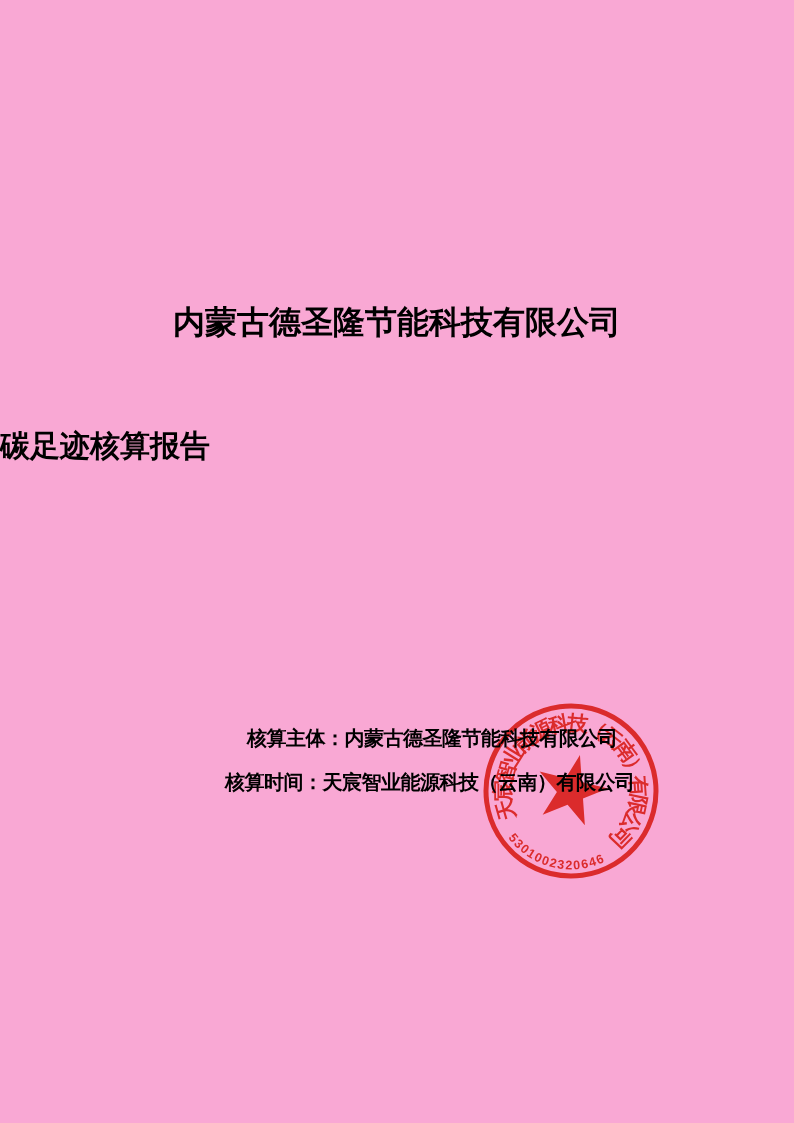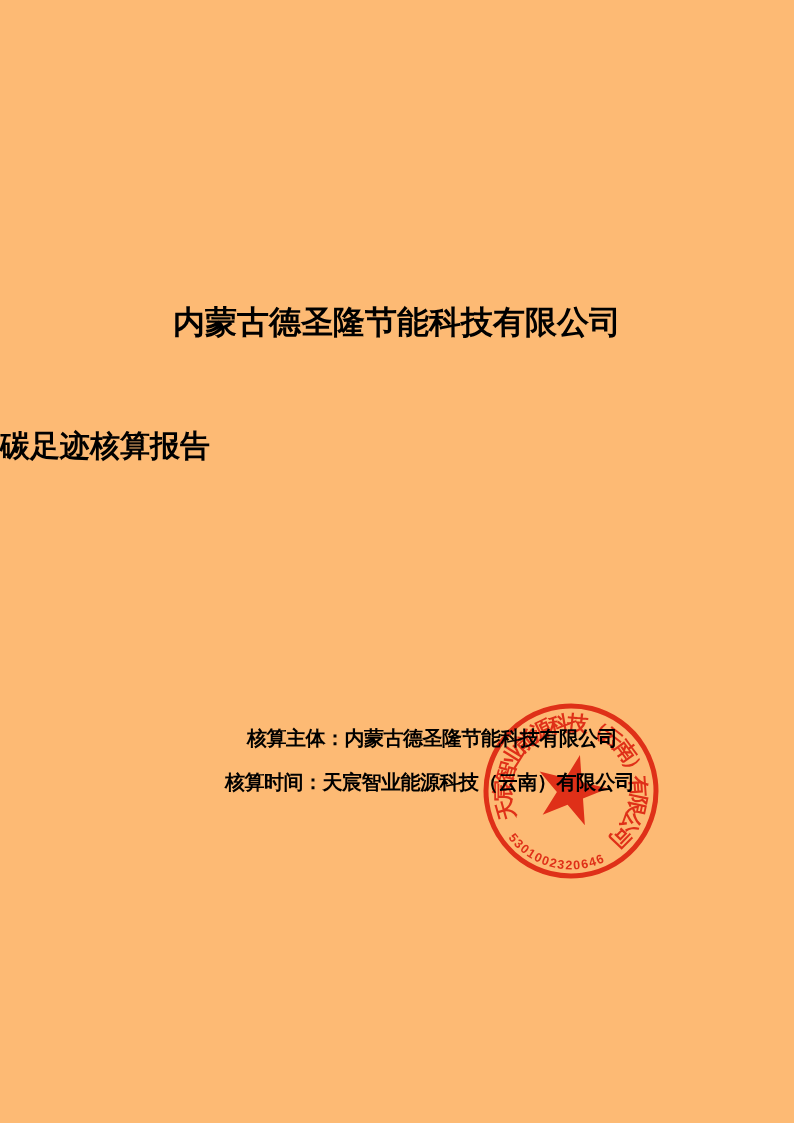--- a/index.html
+++ b/index.html
@@ -1,19 +1,19 @@
 <!DOCTYPE html>
 <html><head>
 <meta charset="utf-8">
 <style>
   html,body{margin:0;padding:0;background:#ffffff;}
   .page{
     position:relative;
     width:794px;height:1123px;
-    background:#fdba74;
+    background:#f9a8d4;
     overflow:hidden;
     color:#000;
     font-family:"Liberation Serif","DejaVu Serif",serif;
   }
   .doc-title{
     position:absolute;top:301px;left:0;width:100%;
     text-align:center;
     font-size:32px;line-height:42px;
     font-weight:bold;
     letter-spacing:0px;

